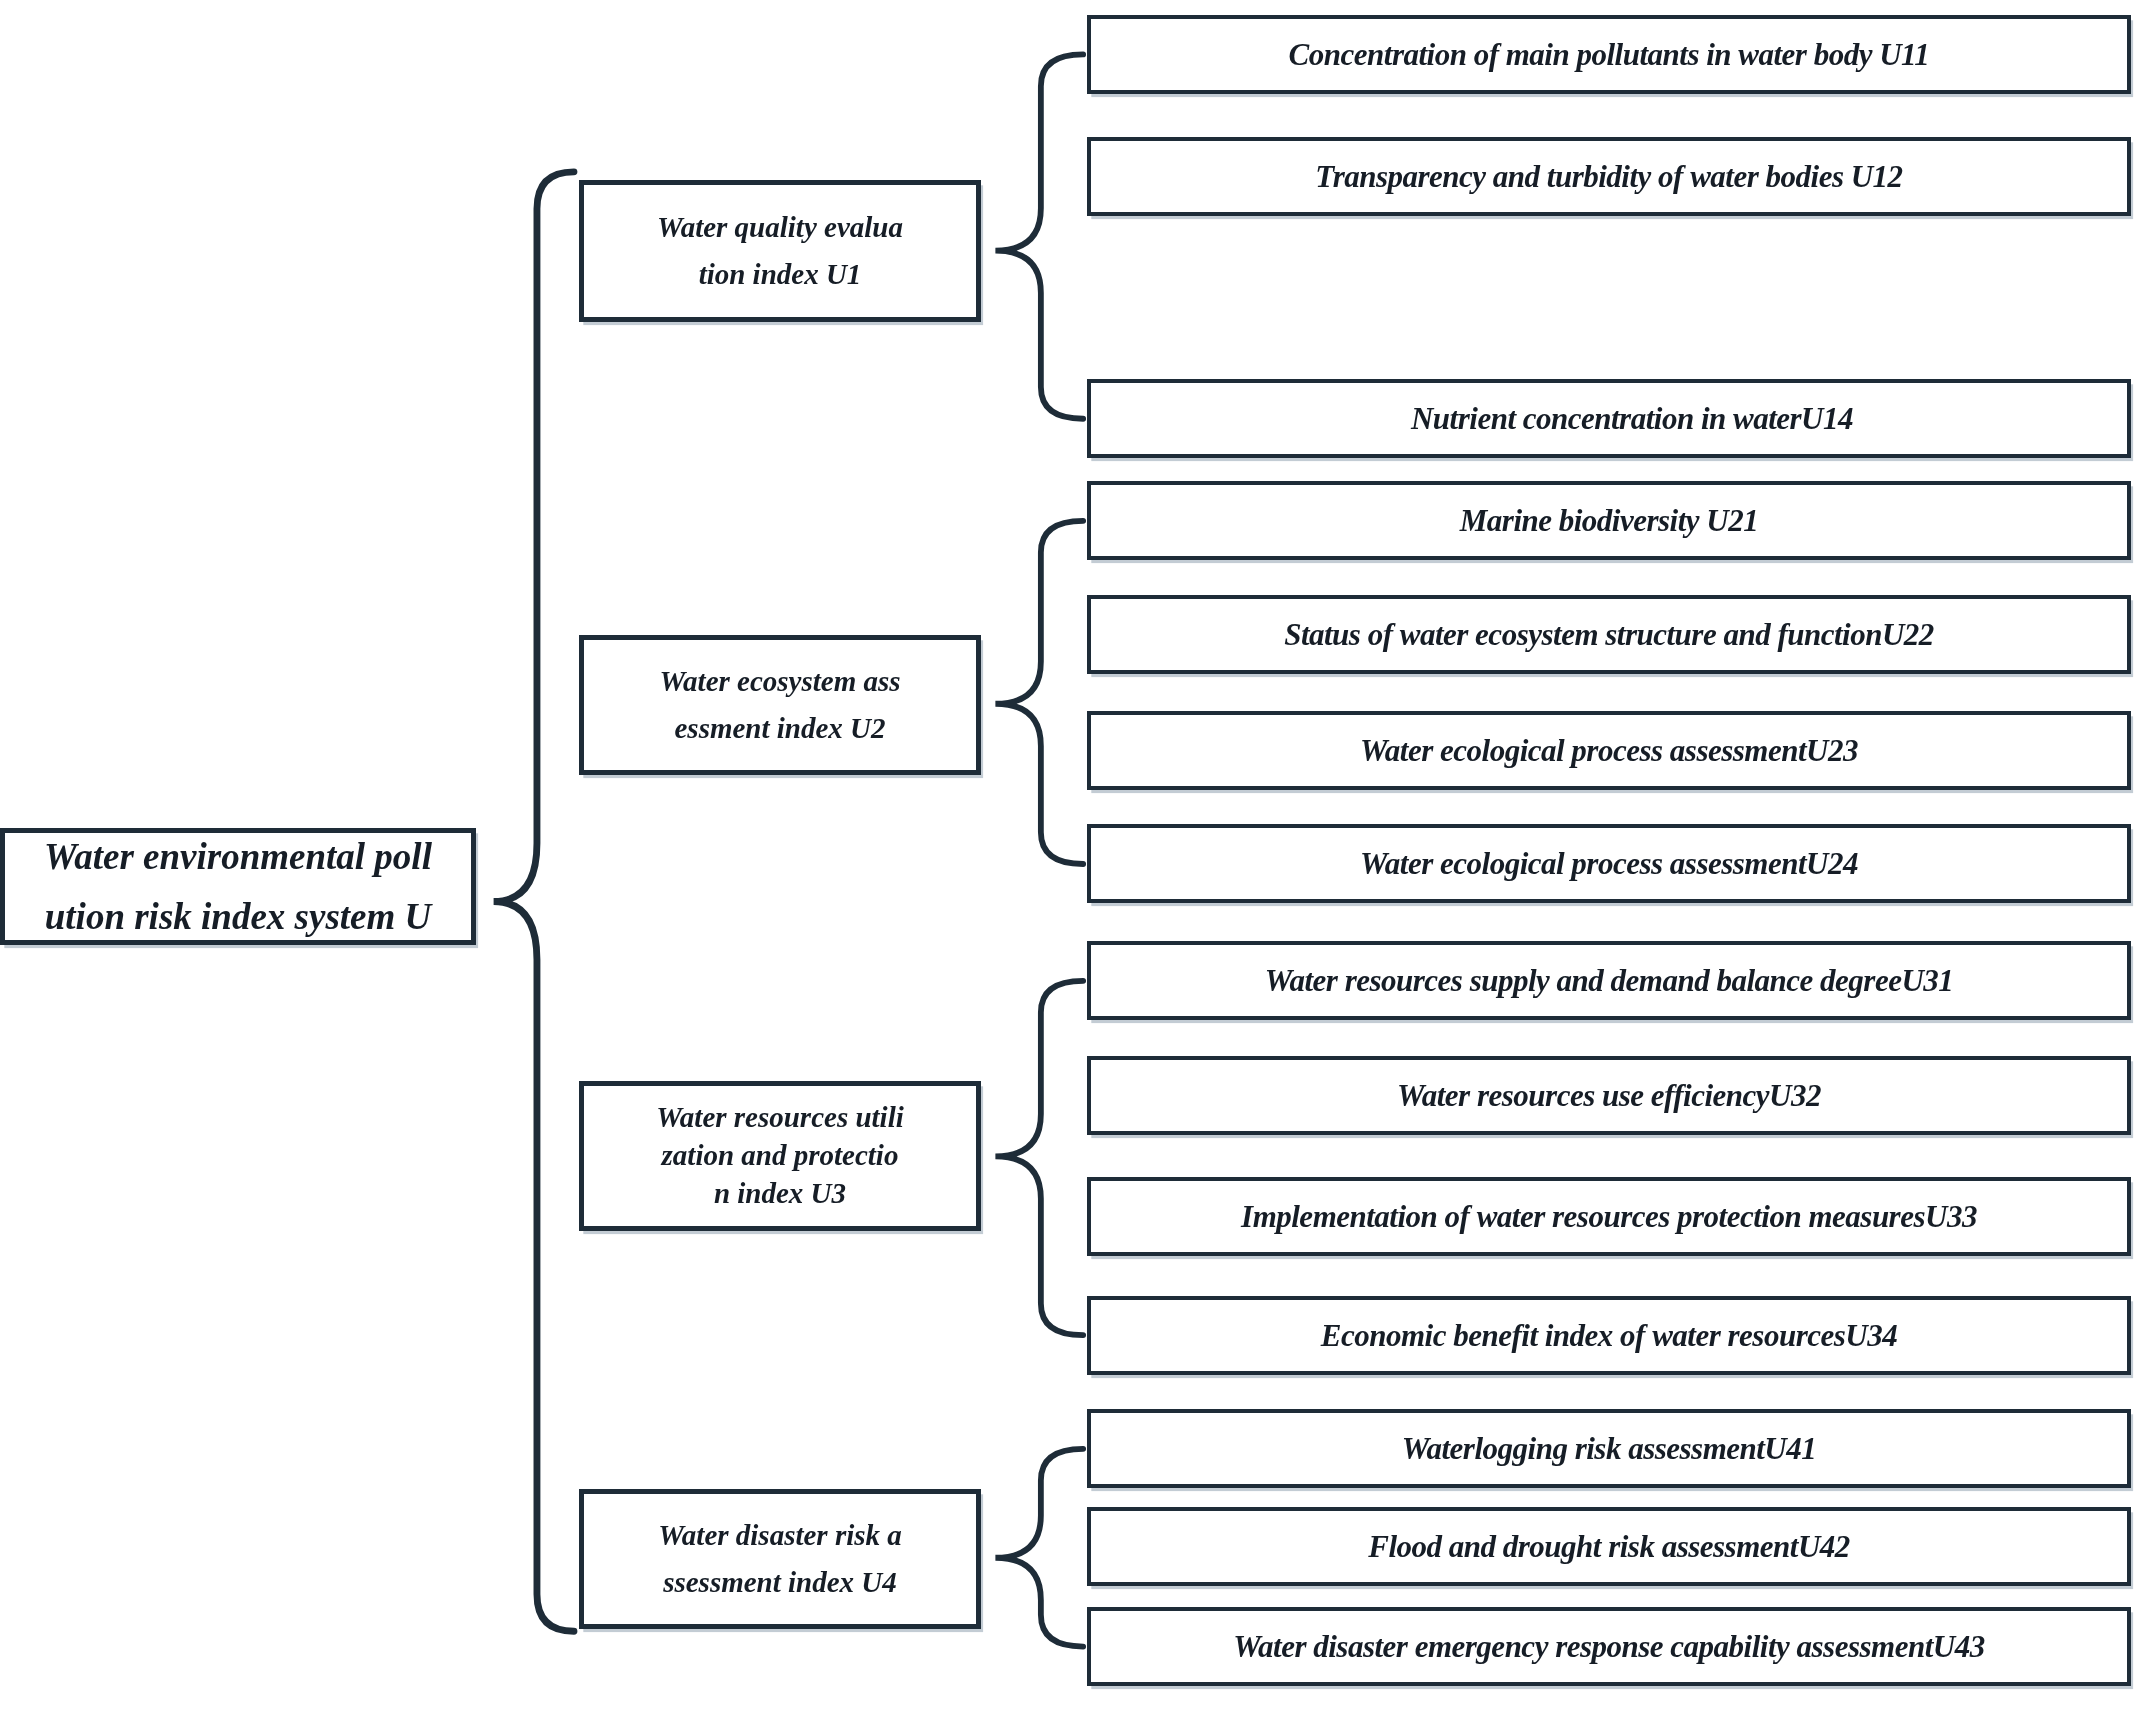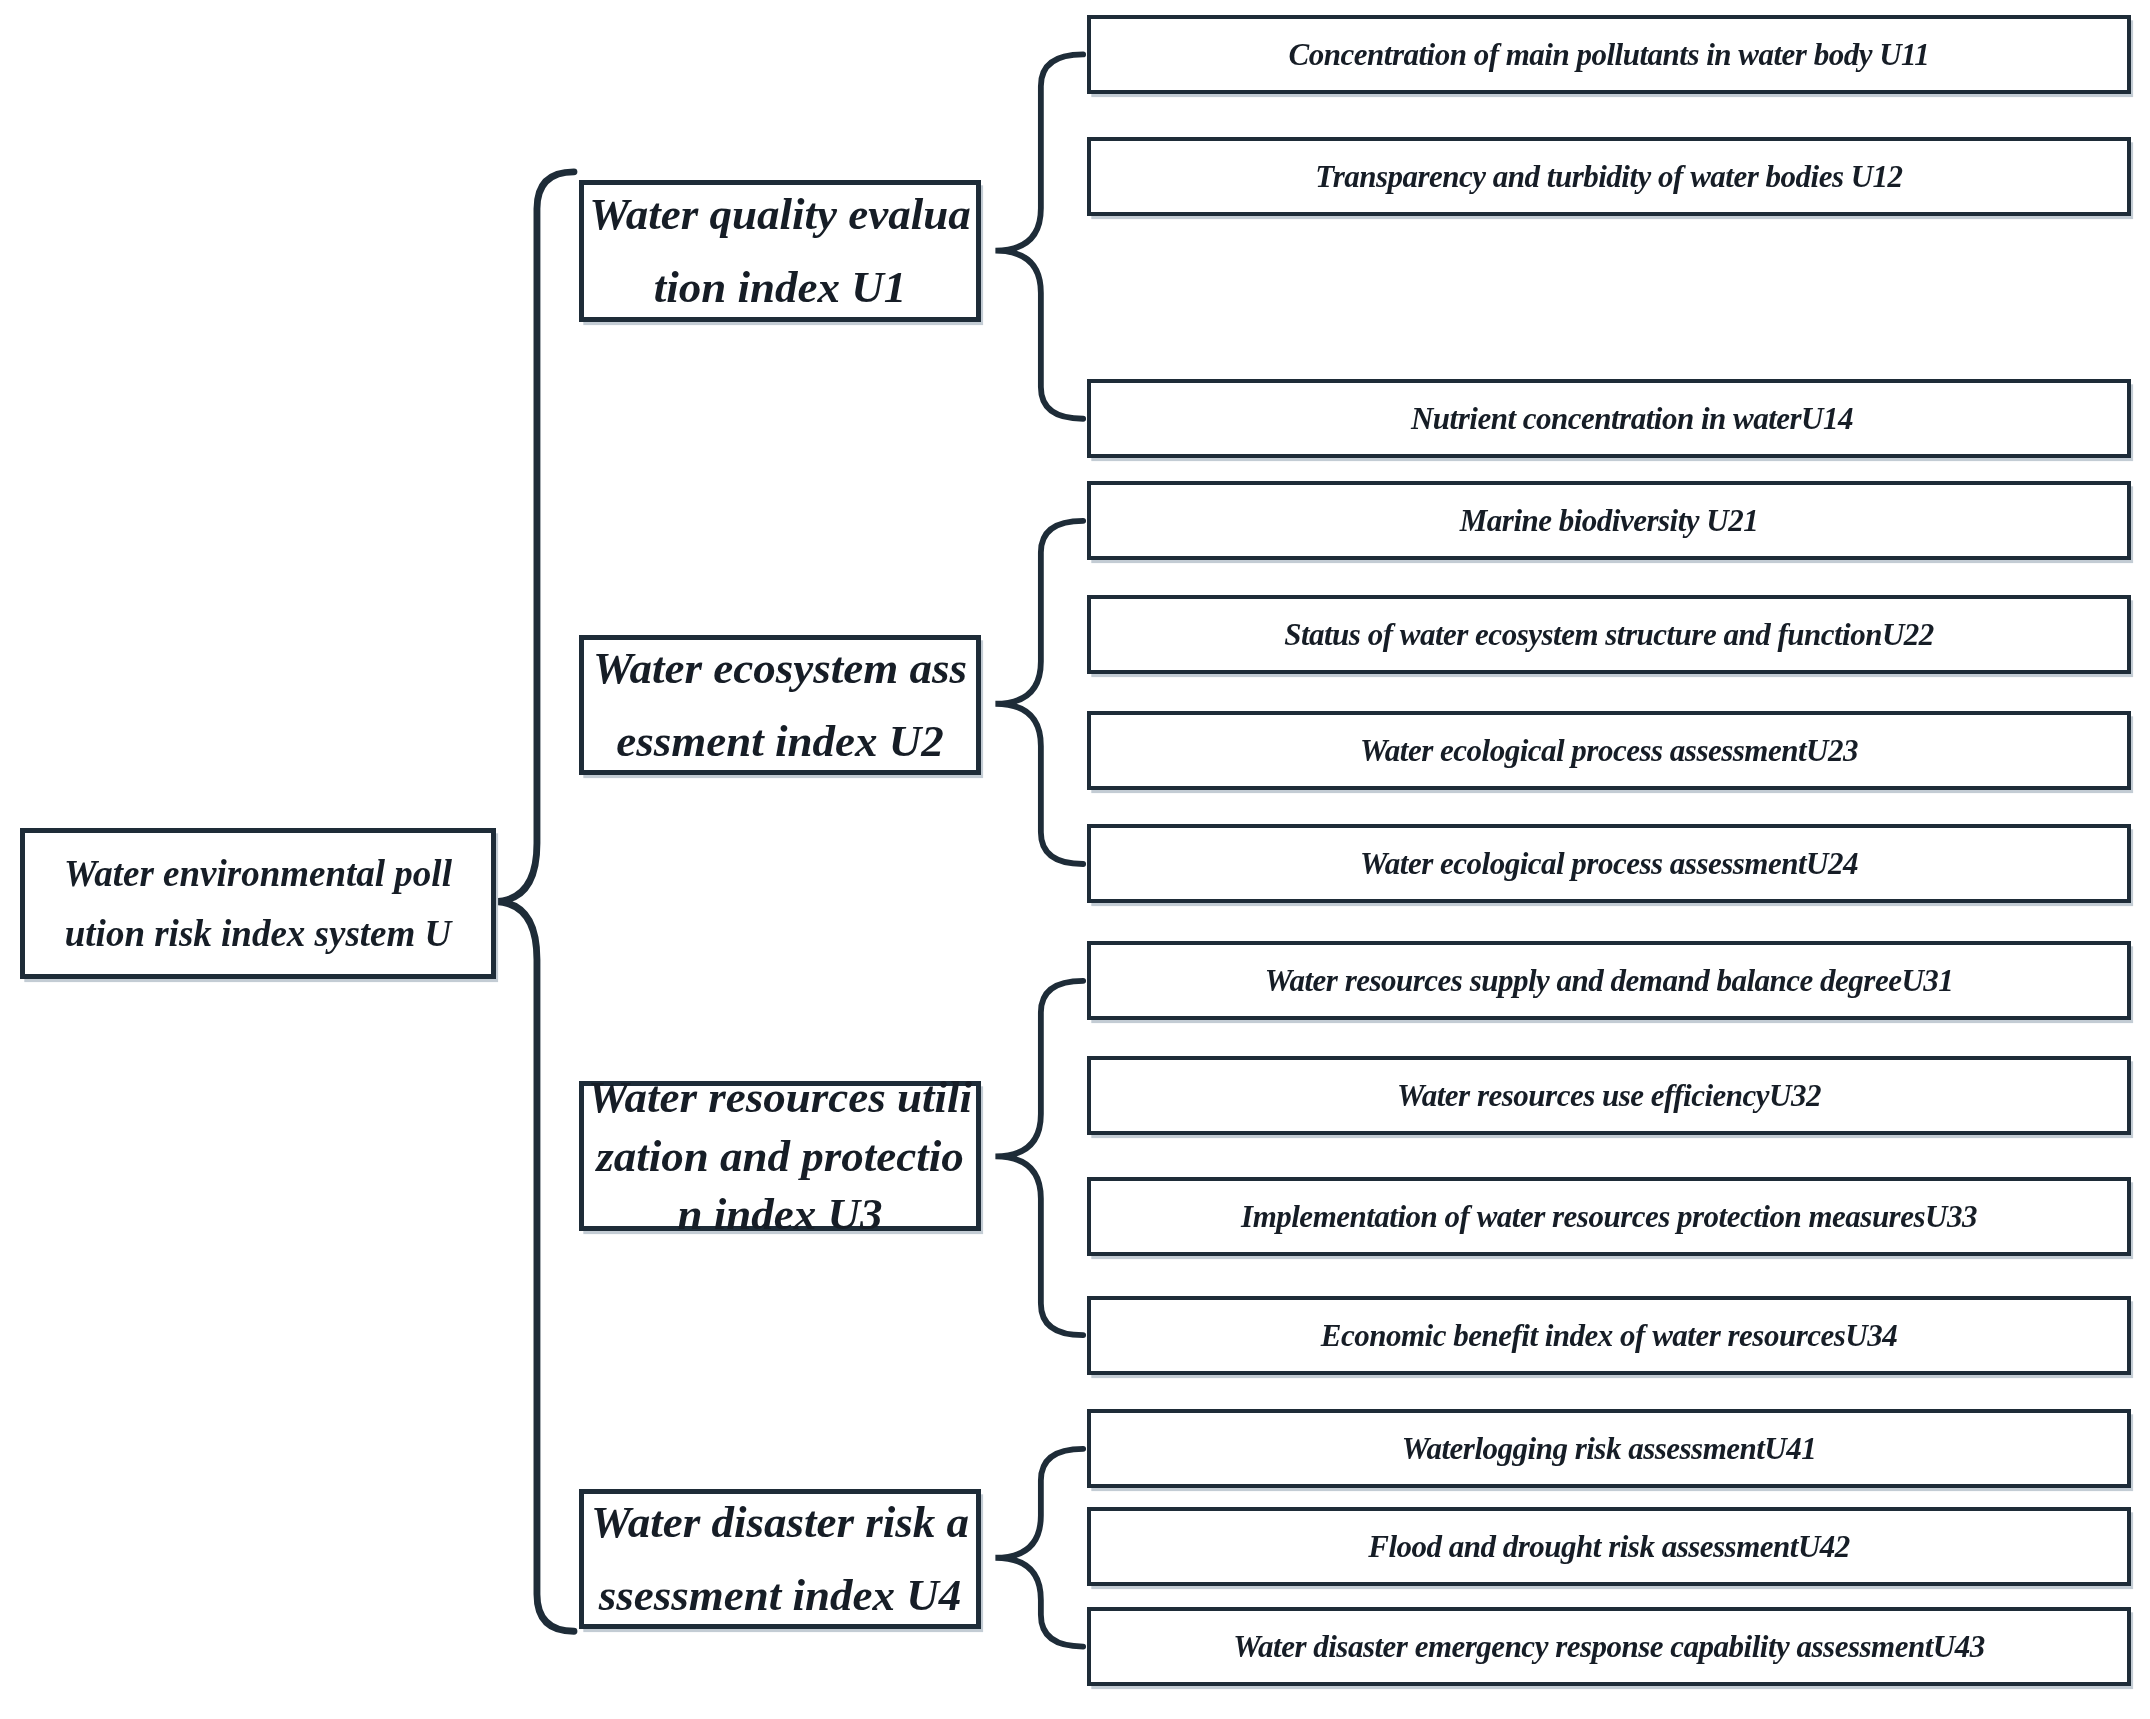--- a/index.html
+++ b/index.html
@@ -23,25 +23,25 @@
     background:#fff;
     border:4.2px solid var(--line);
     display:flex;align-items:center;justify-content:center;
     text-align:center;
     font-style:italic;font-weight:bold;
     color:var(--text);
     box-shadow:3.2px 4.2px 0 -1.1px var(--shadow);
   }
   .box span{display:block;width:100%;white-space:pre-line;}
   .root{border-width:5.8px;font-size:37px;line-height:1.6;}
-  .lvl2{border-width:5.3px;font-size:45px;line-height:1.62;}
+  .lvl2{border-width:5.3px;font-size:29px;line-height:1.62;}
   .lvl2.three{line-height:1.3;}
   .leaf{font-size:31px;line-height:1.2;letter-spacing:-0.5px;}
 
-  #root-box{left:20px;top:828px;width:476px;height:151px;}
+  #root-box{left:0;top:828px;width:476px;height:117px;}
 
   #g0{left:579px;top:180px;width:402px;height:142px;}
   #g1{left:579px;top:635px;width:402px;height:140px;}
   #g2{left:579px;top:1081px;width:402px;height:150px;}
   #g3{left:579px;top:1489px;width:402px;height:140px;}
 
   .leaf{left:1087px;width:1044px;height:79px;}
   #u11{top:15px;}  #u12{top:137px;} #u13{top:256px;} #u14{top:379px;padding-left:46px;}
   #u21{top:481px;} #u22{top:595px;}#u23{top:711px;}#u24{top:824px;}
   #u31{top:941px;}#u32{top:1056px;}#u33{top:1177px;}#u34{top:1296px;}

